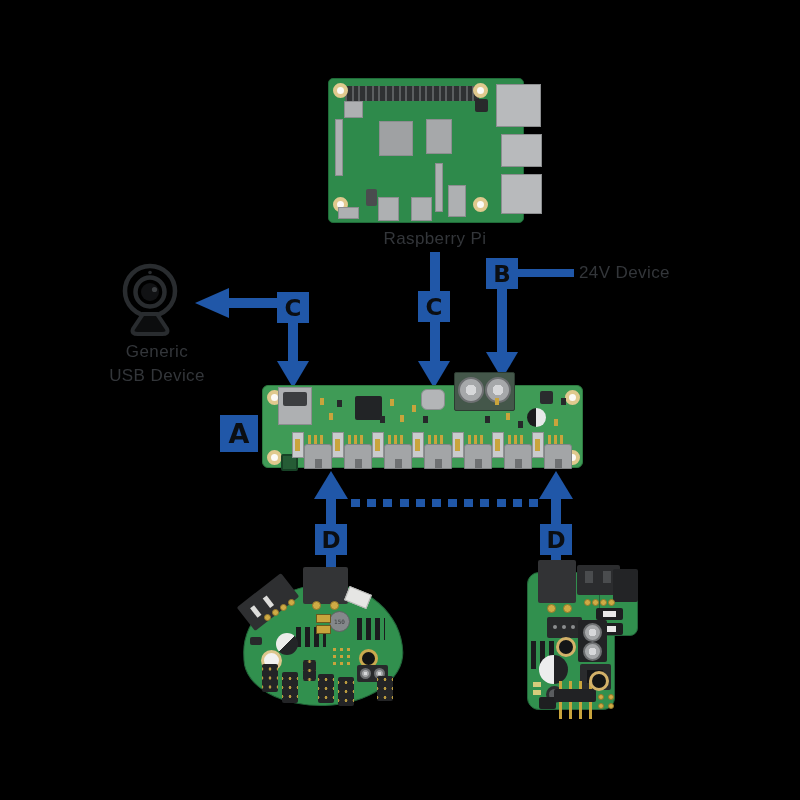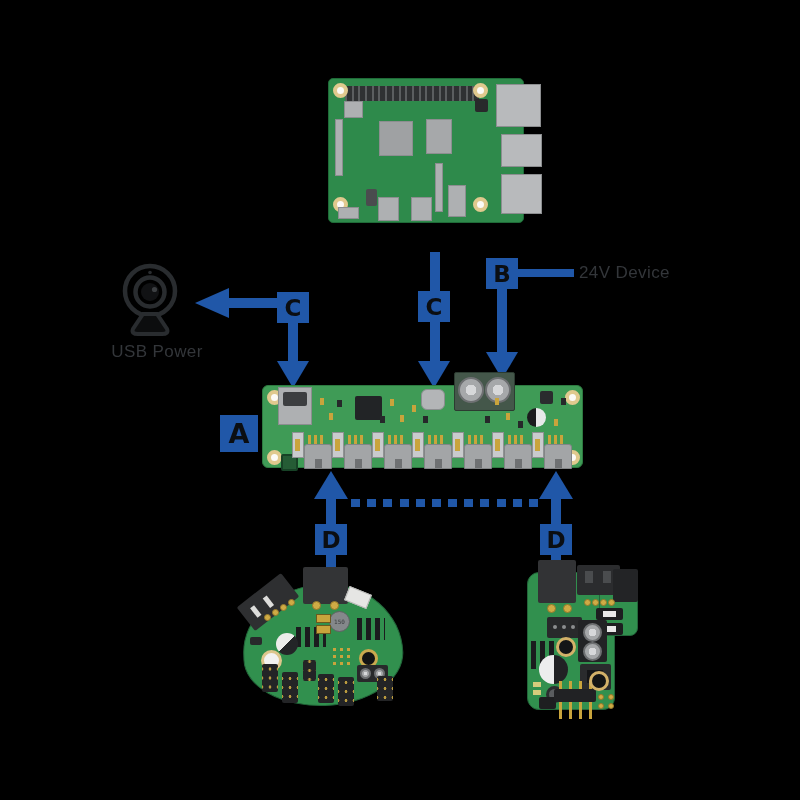--- a/index.html
+++ b/index.html
@@ -66,31 +66,33 @@
     <div class="gray" style="left:106px;top:84px;width:8px;height:49px;"></div>
     <div class="darkc" style="left:37px;top:110px;width:11px;height:17px;background:#4a4c4e;"></div>
     <div class="gray" style="left:49px;top:118px;width:21px;height:24px;"></div>
     <div class="gray" style="left:82px;top:118px;width:21px;height:24px;"></div>
     <div class="gray" style="left:119px;top:106px;width:18px;height:32px;"></div>
     <div class="gray" style="left:9px;top:128px;width:21px;height:12px;"></div>
     <div class="gray" style="left:167px;top:5px;width:45px;height:43px;background:#b8babc;"></div>
     <div class="gray" style="left:172px;top:55px;width:41px;height:33px;background:#b8babc;"></div>
     <div class="gray" style="left:172px;top:95px;width:41px;height:40px;background:#b8babc;"></div>
   </div>
+  <div class="caption" style="left:335px;top:229px;width:200px;text-align:center;">Raspberry Pi</div>
 
   <svg id="webcam" width="62" height="80" viewBox="0 0 62 80">
     <circle cx="29" cy="28" r="25" fill="none" stroke="#292c2f" stroke-width="4.5"></circle>
     <circle cx="29" cy="29" r="14.5" fill="none" stroke="#292c2f" stroke-width="4.5"></circle>
     <circle cx="29" cy="29" r="9" fill="#111214"></circle>
     <circle cx="33.5" cy="26.5" r="2.6" fill="#3c3f42"></circle>
     <circle cx="29" cy="9.5" r="1.8" fill="#292c2f"></circle>
     <path d="M22 51 L36 51 L46 66 Q48 71 41 71 L17 71 Q10 71 12 66 Z" fill="#0c0d0e" stroke="#292c2f" stroke-width="4"></path>
   </svg>
   <div class="caption" style="left:77px;top:340px;width:160px;text-align:center;line-height:24px;">
-    <div>USB Power</div>
+    <div>Generic</div>
+    <div>USB Device</div>
   </div>
 
   <div class="tri left" style="left:195px;top:288px;"></div>
   <div class="shaft" style="left:228px;top:298px;width:49px;height:10px;"></div>
   <div class="tag" style="left:277px;top:292px;">C</div>
   <div class="shaft" style="left:288px;top:322px;width:10px;height:42px;"></div>
   <div class="tri down" style="left:277px;top:361px;"></div>
 
   <div class="shaft" style="left:430px;top:252px;width:10px;height:41px;"></div>
   <div class="tag" style="left:418px;top:291px;">C</div>

